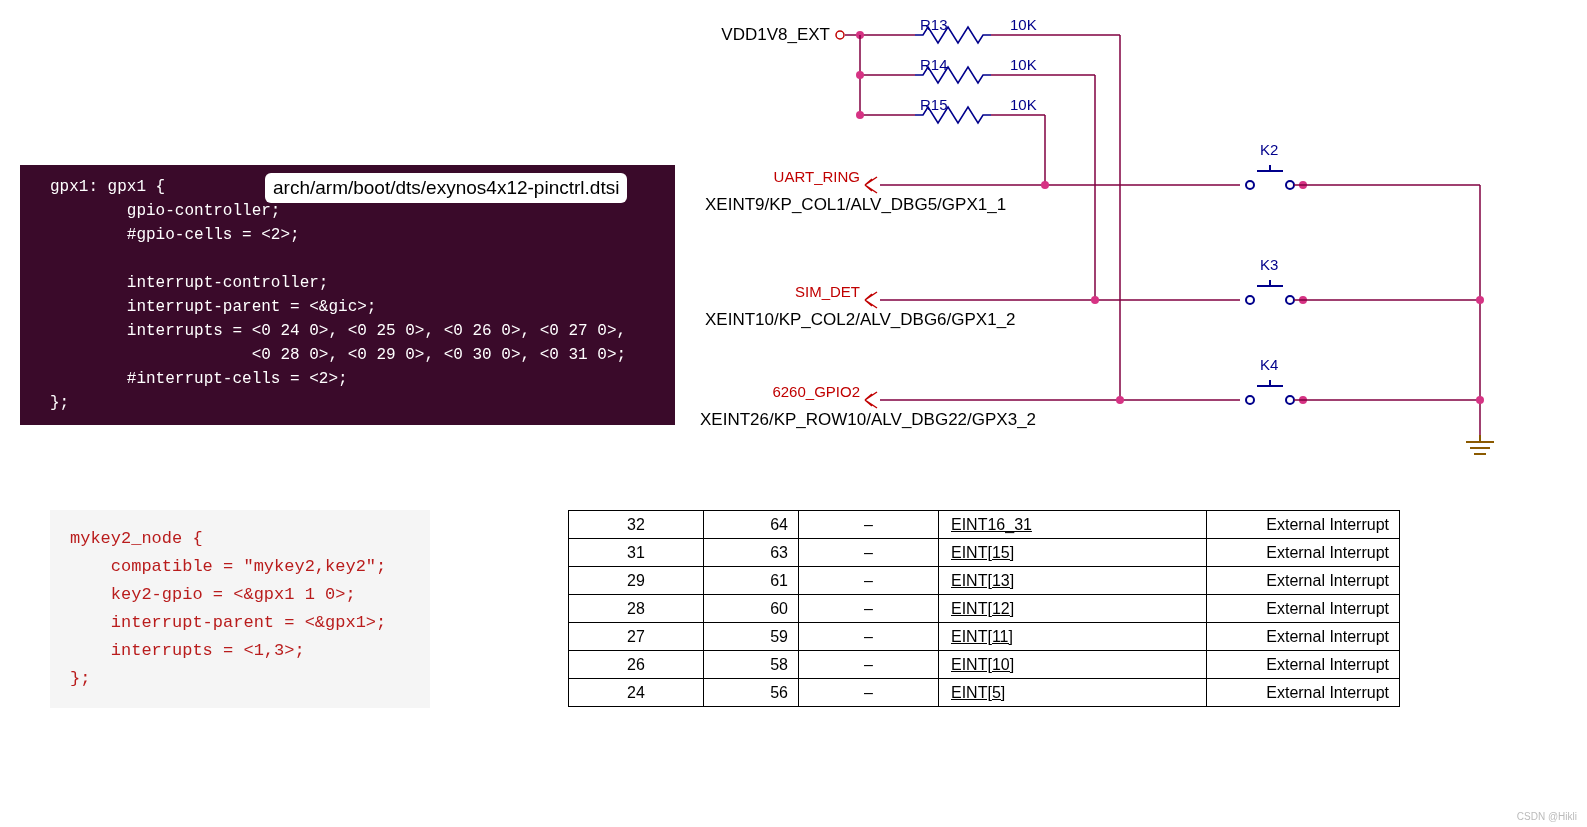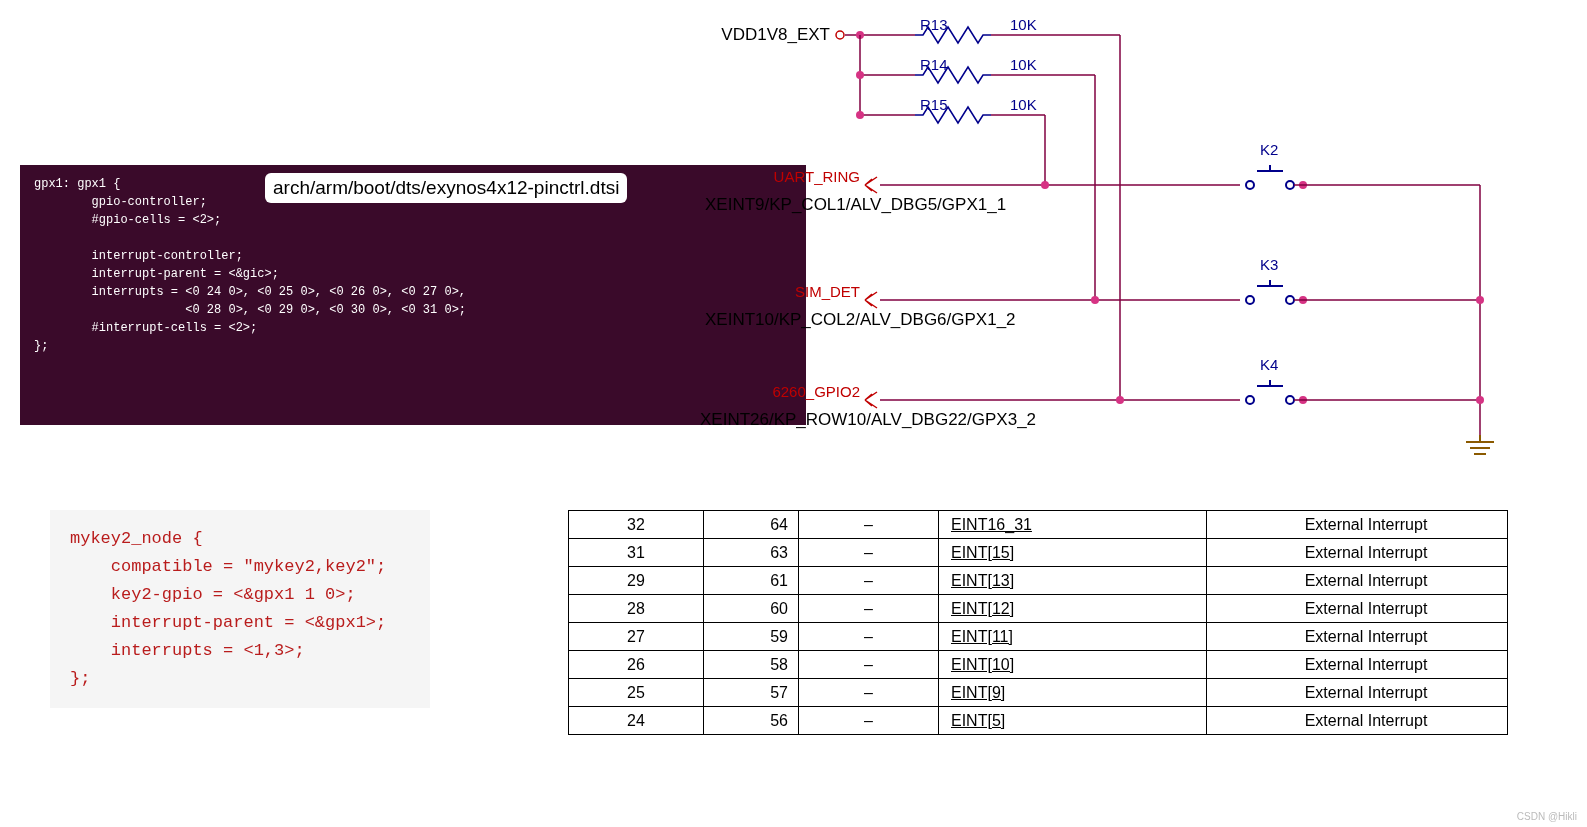--- a/index.html
+++ b/index.html
@@ -8,28 +8,28 @@
       height: 827px;
       position: relative;
       font-family: Arial, sans-serif;
       background: #fff;
       overflow: hidden;
     }
     .code-dark {
       position: absolute;
       left: 20px;
       top: 165px;
-      width: 786px;
+      width: 655px;
       height: 260px;
       background: #3a0a2a;
       color: #fff;
       font-family: 'Courier New', monospace;
-      font-size: 12px;
+      font-size: 16px;
       line-height: 1.5;
-      padding: 10px 14px;
+      padding: 10px 30px;
       white-space: pre;
     }
     .code-path {
       position: absolute;
       left: 265px;
       top: 173px;
       background: #fff;
       color: #000;
       font-family: Arial, sans-serif;
       font-size: 19px;
@@ -64,32 +64,32 @@
     .pin-label { fill: #000; font-size: 17px; }
     .comp-label { fill: #00008b; font-size: 15px; }
     .sw-body { stroke: #00008b; stroke-width: 2; fill: none; }
     .gnd { stroke: #8b5a00; stroke-width: 2; fill: none; }
     table.intr {
       position: absolute;
       left: 568px;
       top: 510px;
       border-collapse: collapse;
       font-size: 16px;
-      width: 940px;
+      width: 832px;
     }
     table.intr td {
       border: 1px solid #000;
       padding: 4px 10px;
       height: 28px;
     }
     table.intr td:nth-child(1) { text-align: center; width: 135px; }
     table.intr td:nth-child(2) { text-align: right; width: 95px; }
     table.intr td:nth-child(3) { text-align: center; width: 140px; }
     table.intr td:nth-child(4) { text-align: left; width: 268px; padding-left: 12px; text-decoration: underline; }
-    table.intr td:nth-child(5) { text-align: center; padding-left: 28px; }
+    table.intr td:nth-child(5) { text-align: right; padding-left: 28px; }
     .watermark {
       position: absolute;
       right: 10px;
       bottom: 5px;
       font-size: 10px;
       color: #bbb;
     }
   </style>
 </head>
 <body>
@@ -237,27 +237,20 @@
         <td>External Interrupt</td>
       </tr>
     <tr>
         <td>26</td>
         <td>58</td>
         <td>–</td>
         <td>EINT[10]</td>
         <td>External Interrupt</td>
       </tr>
     <tr>
-        <td>25</td>
-        <td>57</td>
-        <td>–</td>
-        <td>EINT[9]</td>
-        <td>External Interrupt</td>
-      </tr>
-    <tr>
         <td>24</td>
         <td>56</td>
         <td>–</td>
         <td>EINT[5]</td>
         <td>External Interrupt</td>
       </tr>
   </tbody>
 </table>
 
 <div class="watermark">CSDN @Hikli</div>

